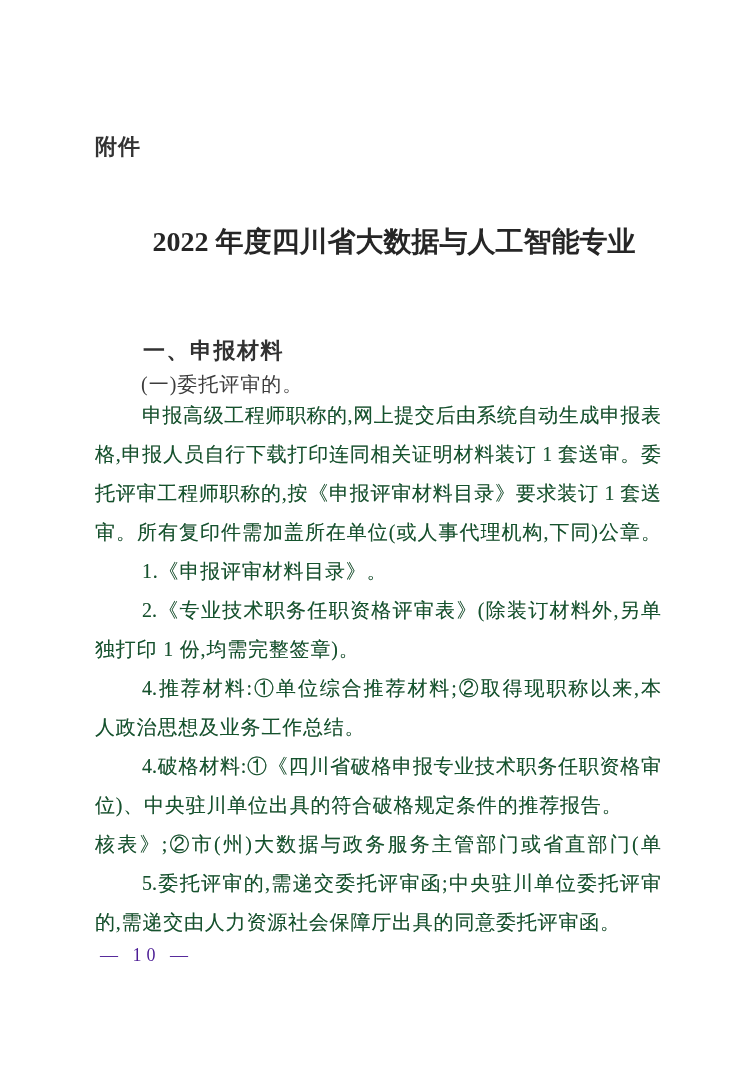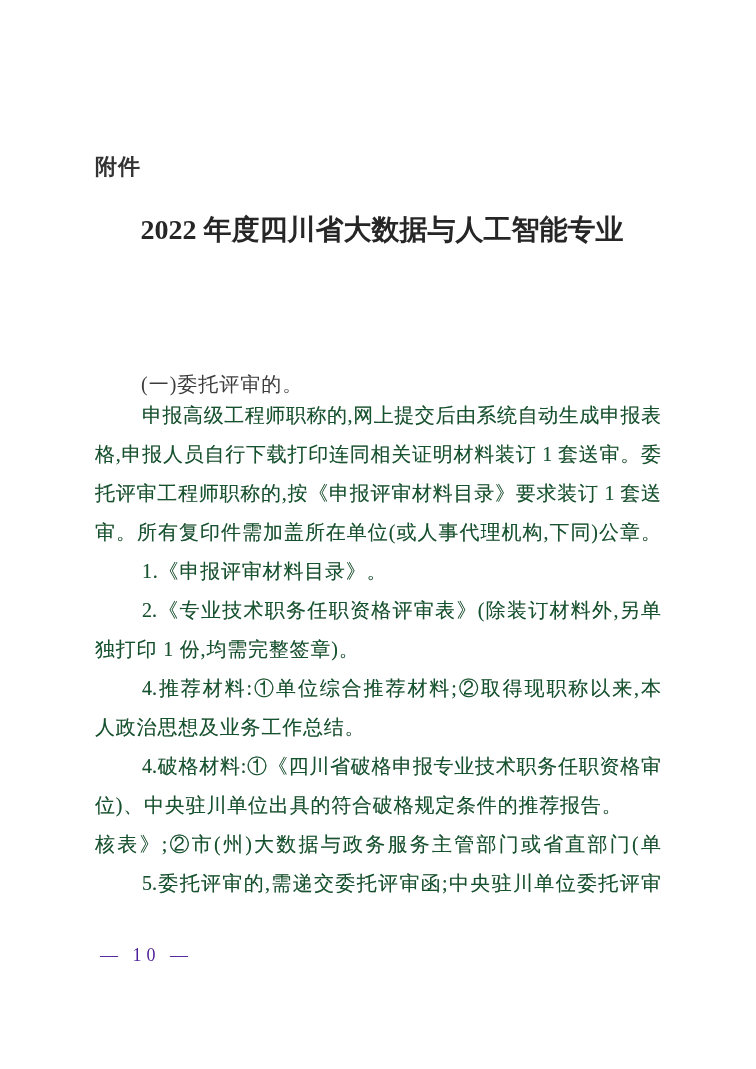--- a/index.html
+++ b/index.html
@@ -12,33 +12,33 @@
     width: 756px;
     height: 1069px;
     background: #ffffff;
     overflow: hidden;
     font-family: "Liberation Serif", "DejaVu Serif", serif;
     color: #3f3f3f;
   }
   .attachment {
     position: absolute;
     left: 95px;
-    top: 152px;
+    top: 132px;
     font-size: 22px;
     font-family: "Liberation Sans", "DejaVu Sans", sans-serif;
     font-weight: 600;
     color: #333333;
     letter-spacing: 1px;
   }
   .title {
     position: absolute;
     left: 70px;
     top: 206px;
     width: 616px;
-    margin: 4px;
+    margin: 16px;
     text-align: center;
     font-size: 28px;
     line-height: 40px;
     font-weight: 700;
     color: #262626;
   }
   .title span { display: block; }
   .sec-heading {
     position: absolute;
     left: 143px;
@@ -93,34 +93,36 @@
 <body>
 
 <div class="page">
 
   <div class="attachment">附件</div>
 
   <h1 class="title">
     <span>2022 年度四川省大数据与人工智能专业</span>
   </h1>
 
+  <div class="sec-heading">一、申报材料</div>
 
   <div class="subsec-heading">(一)委托评审的。</div>
 
   <div class="doc-body">
     <div class="ln ind j">申报高级工程师职称的,网上提交后由系统自动生成申报表</div>
     <div class="ln j">格,申报人员自行下载打印连同相关证明材料装订 1 套送审。委</div>
     <div class="ln j">托评审工程师职称的,按《申报评审材料目录》要求装订 1 套送</div>
     <div class="ln j">审。所有复印件需加盖所在单位(或人事代理机构,下同)公章。</div>
     <div class="ln ind">1.《申报评审材料目录》。</div>
     <div class="ln ind j">2.《专业技术职务任职资格评审表》(除装订材料外,另单</div>
     <div class="ln">独打印 1 份,均需完整签章)。</div>
     <div class="ln ind j">4.推荐材料:①单位综合推荐材料;②取得现职称以来,本</div>
     <div class="ln">人政治思想及业务工作总结。</div>
     <div class="ln ind j">4.破格材料:①《四川省破格申报专业技术职务任职资格审</div>
     <div class="ln">位)、中央驻川单位出具的符合破格规定条件的推荐报告。</div>
     <div class="ln j">核表》;②市(州)大数据与政务服务主管部门或省直部门(单</div>
     <div class="ln ind j">5.委托评审的,需递交委托评审函;中央驻川单位委托评审</div>
+    <div class="ln">的,需递交由人力资源社会保障厅出具的同意委托评审函。</div>
   </div>
 
   <div class="footer">— 10 —</div>
 
 </div>
 
 </body></html>

